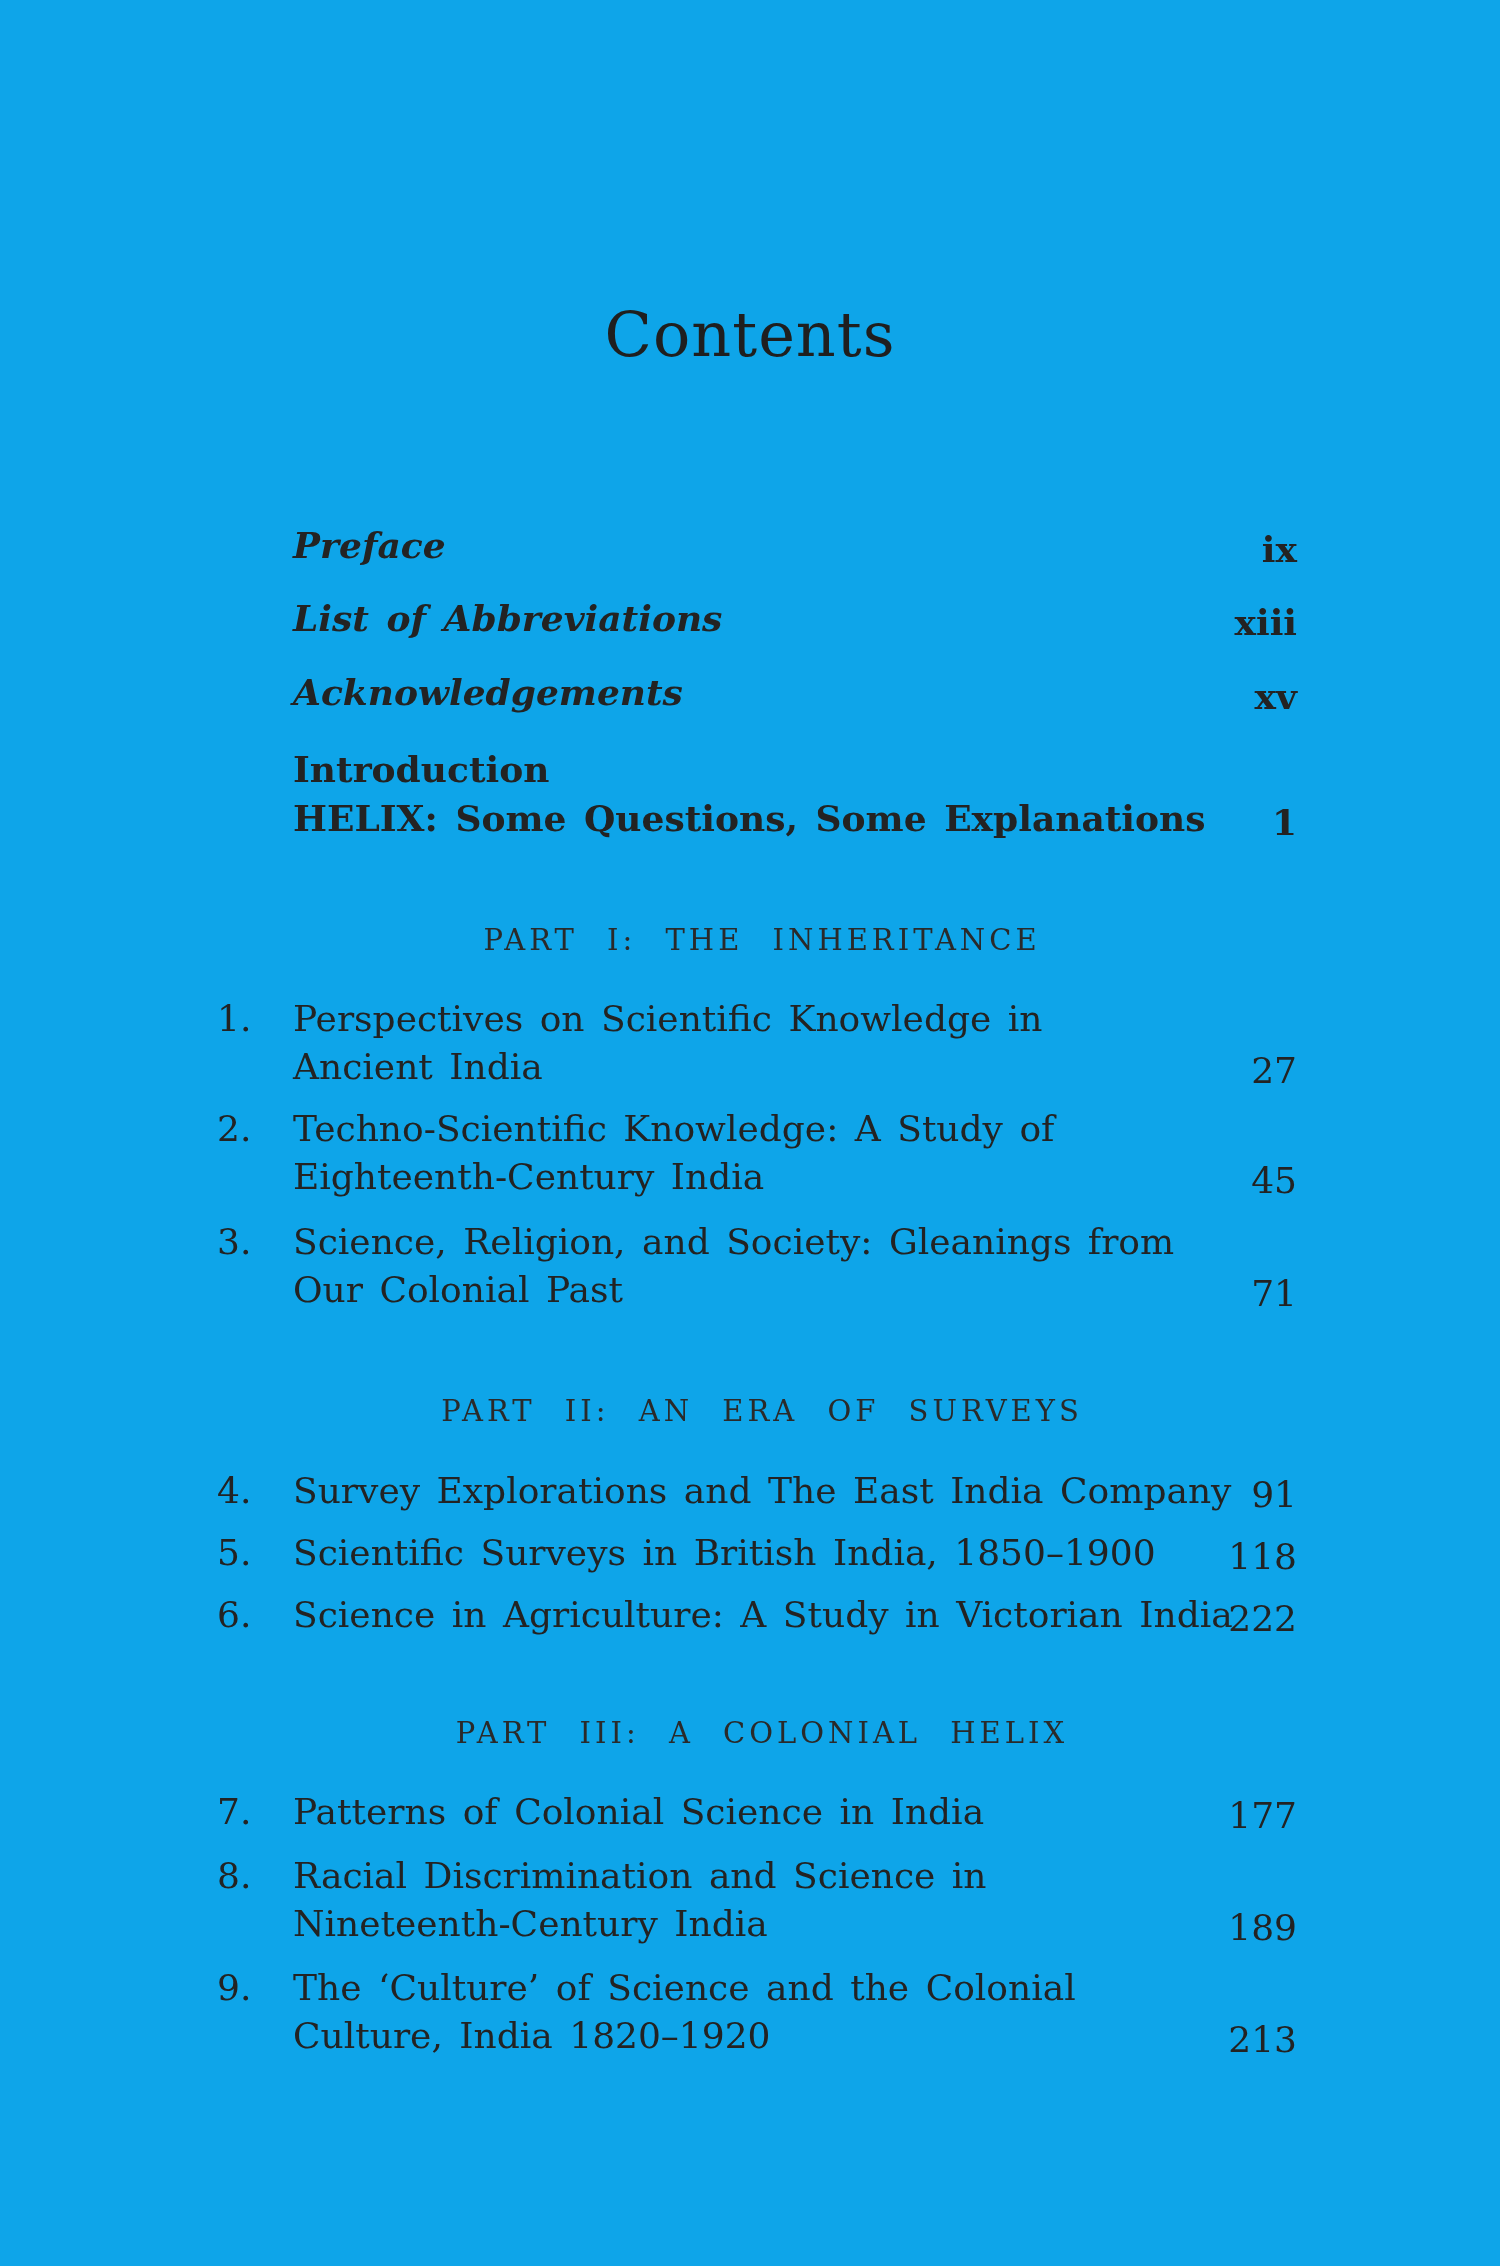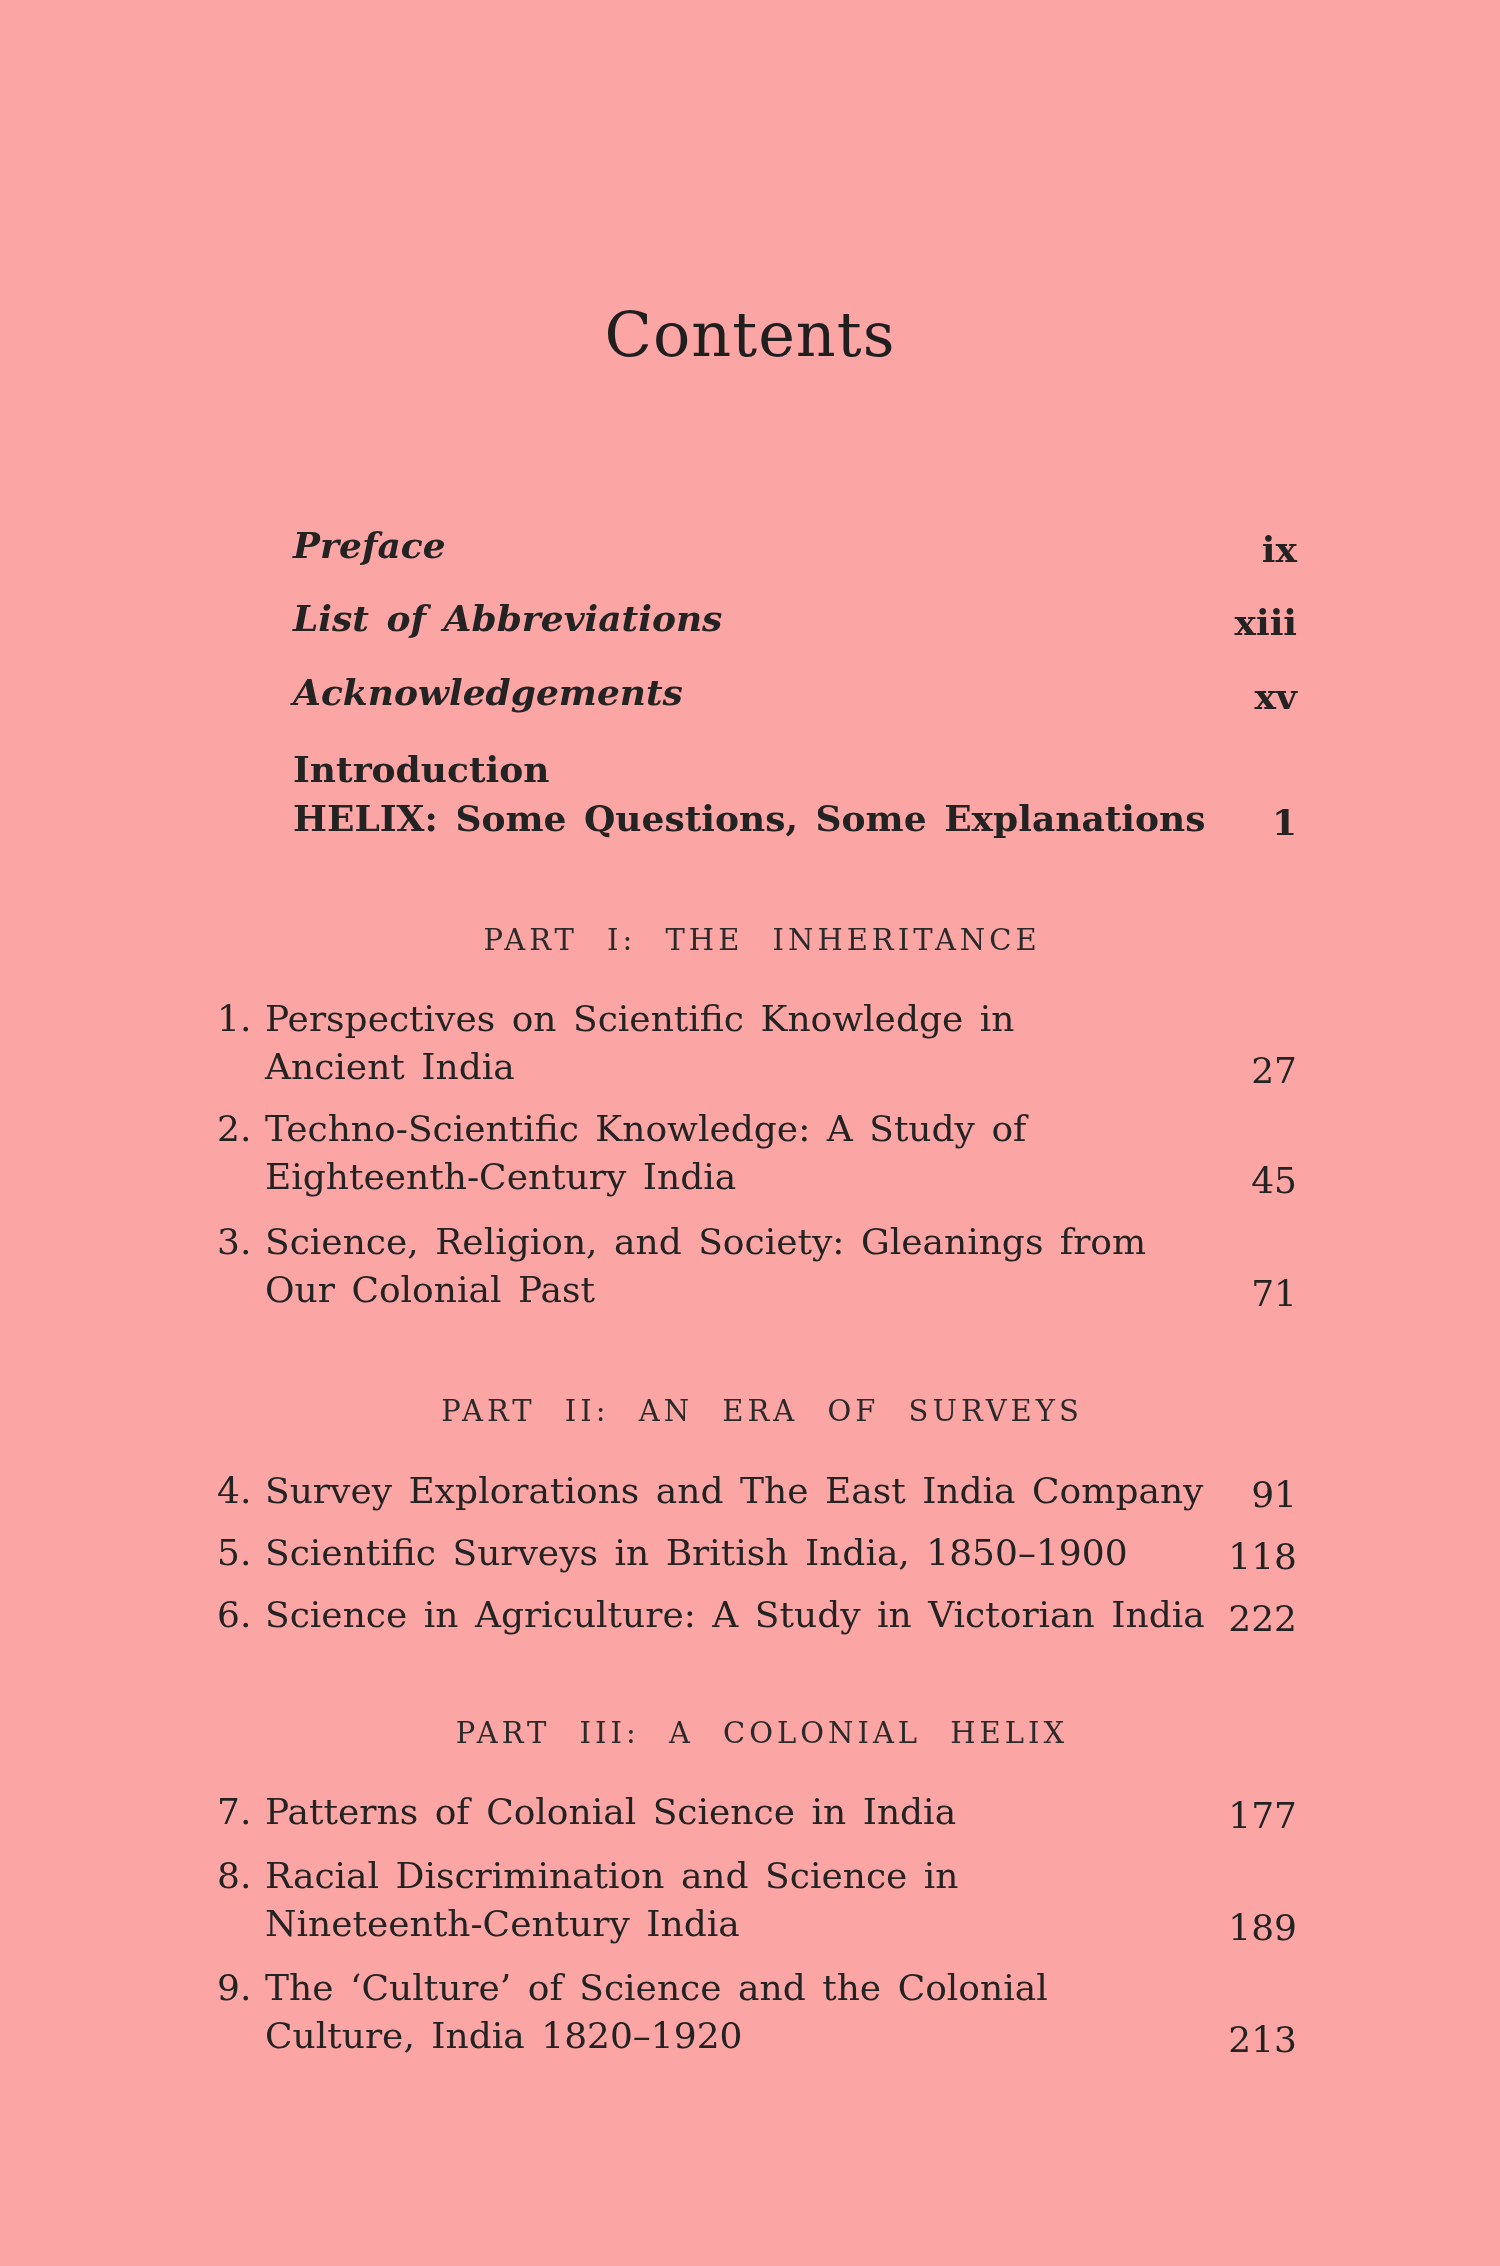--- a/index.html
+++ b/index.html
@@ -4,21 +4,21 @@
 <style>
   html, body {
     margin: 0;
     padding: 0;
     background: #ffffff;
   }
   .book-page {
     position: relative;
     width: 1500px;
     height: 2266px;
-    background: #fca5a5;
+    background: #0ea5e9;
     color: #232323;
     font-family: "DejaVu Serif", "Liberation Serif", serif;
     overflow: hidden;
   }
   .page-title {
     position: absolute;
     top: 298px;
     left: 0;
     width: 100%;
     text-align: center;
@@ -54,21 +54,21 @@
     word-spacing: 0.14em;
     white-space: nowrap;
   }
   .chrow .num {
     position: absolute;
     left: 0;
     top: 0;
   }
   .chrow .line {
     display: block;
-    margin-left: 48px;
+    margin-left: 76px;
   }
   .part-heading {
     position: absolute;
     left: 0;
     width: 100%;
     text-align: center;
     font-size: 29px;
     letter-spacing: 4px;
     word-spacing: 16px;
     color: #2a2a2a;

